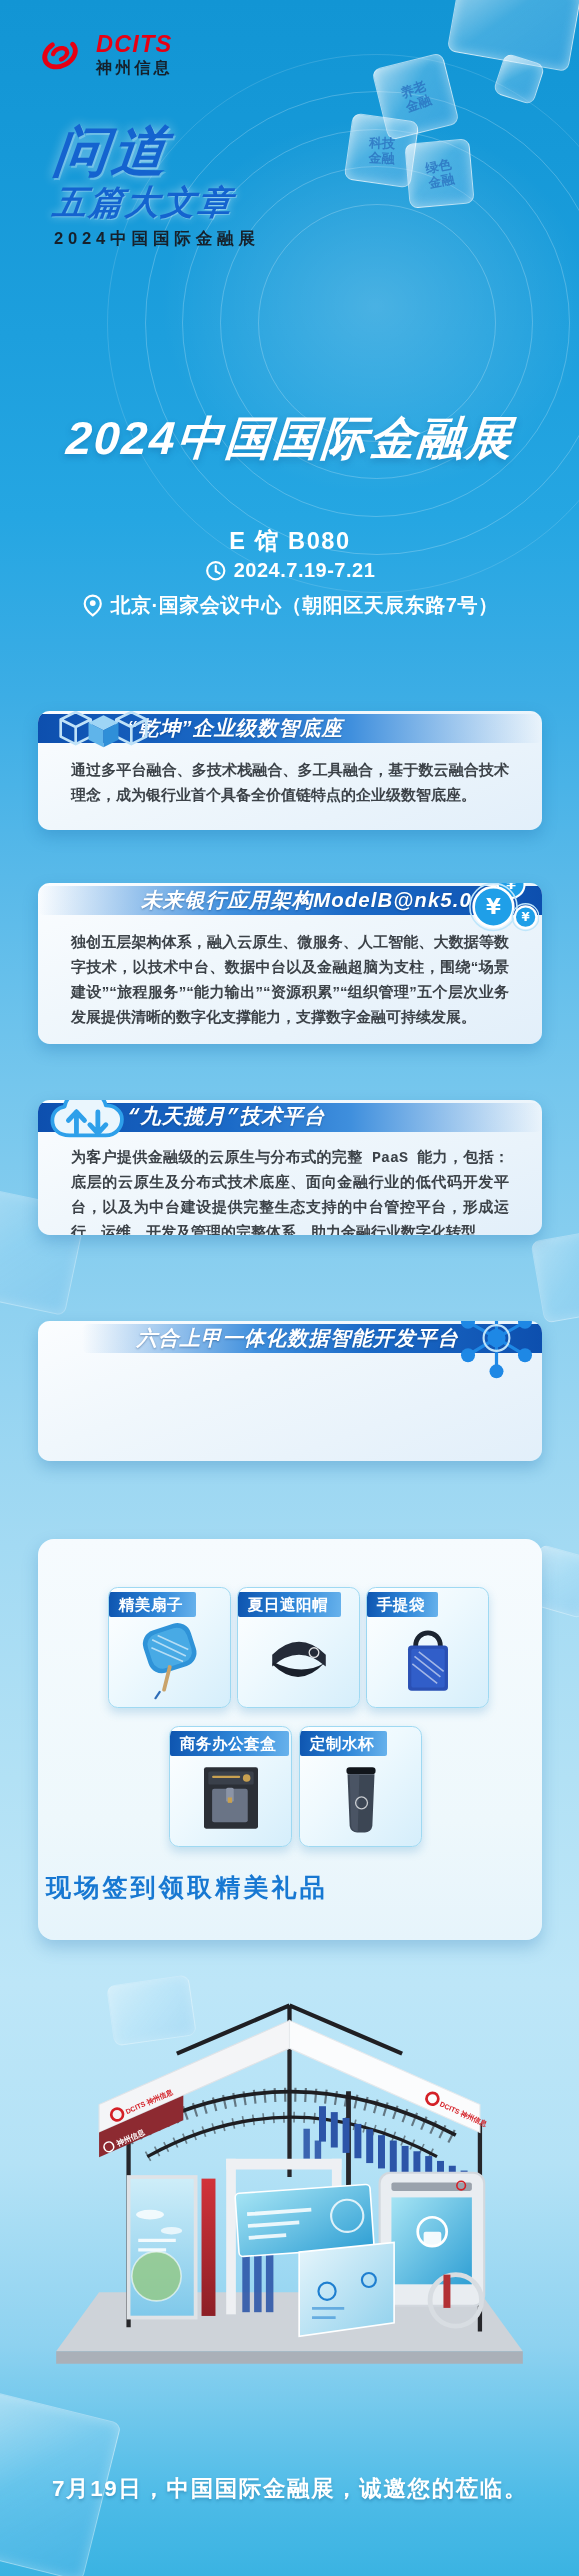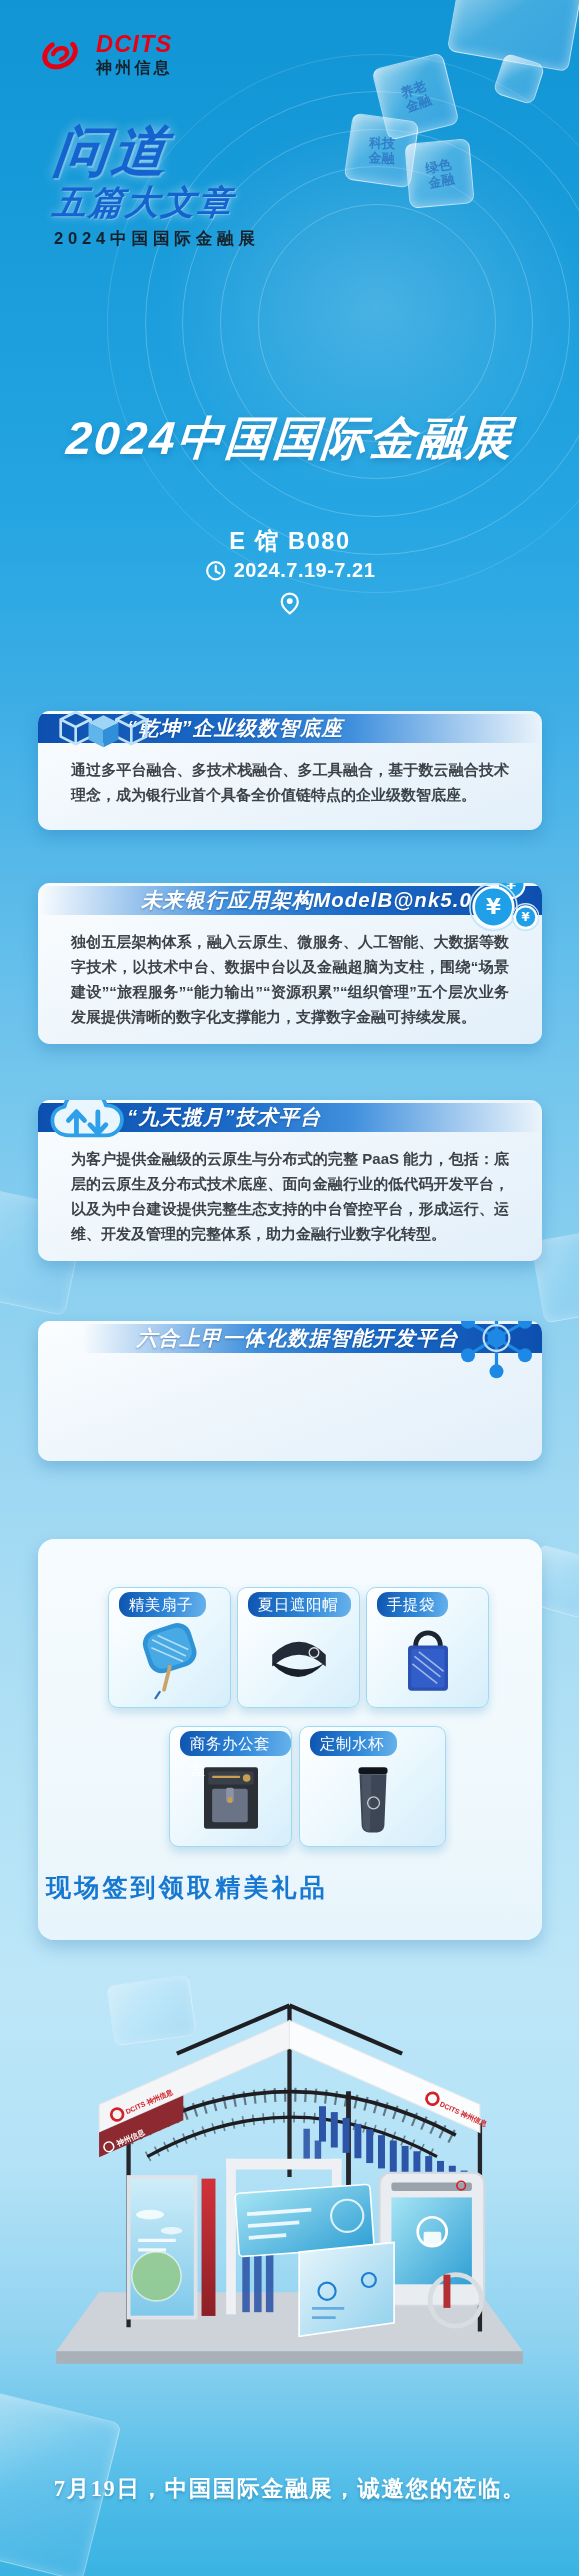--- a/index.html
+++ b/index.html
@@ -52,29 +52,29 @@
     background:linear-gradient(270deg,#0d4fae 0%,#1b6ac7 38%,#3f8fdd 62%,rgba(210,234,251,0) 100%);}
   .card p{margin:14px 33px 0 33px;color:#3c4248;font-size:15px;line-height:25px;font-weight:600;text-align:justify;}
   .sec-icon{position:absolute;}
   
   .gift-panel{left:38px;top:1539px;width:504px;height:401px;border-radius:16px;
     background:linear-gradient(180deg,#f6fbfe 0%,#eef8fc 70%,#e6f4fb 100%);
     box-shadow:0 7.5px 16px rgba(25,105,170,.25);}
   .gift-card{position:absolute;width:121px;height:119px;border-radius:9.7px;overflow:hidden;
     background:linear-gradient(135deg,#ffffff 0%,#eef9fe 45%,#d5eefb 100%);
     border:1.1px solid #9fd9f2;box-shadow:0 4.3px 9.7px rgba(40,130,190,.22);}
-  .gift-ribbon{position:absolute;left:10px;top:3.8px;height:25px;line-height:25px;padding:0 13px 0 9.7px;
-    border-radius:11px;color:#fff;font-size:15.6px;font-weight:400;letter-spacing:0.5px;
+  .gift-ribbon{position:absolute;left:0;top:3.8px;height:25px;line-height:25px;padding:0 13px 0 9.7px;
+    border-radius:2px;color:#fff;font-size:15.6px;font-weight:700;letter-spacing:0.5px;
     background:linear-gradient(95deg,#0e55b0,#2e86d8 55%,#67b2ec);}
   .gift-art{position:absolute;left:50%;top:60%;transform:translate(-50%,-50%);}
   .gift-note{position:absolute;left:8px;top:332px;width:100%;text-align:left;color:#1778d2;
     font-size:25px;font-weight:900;letter-spacing:3.2px;}
   
   .footer-invite{left:0;top:2473px;width:580px;text-align:center;color:#fff;font-size:22.5px;font-weight:800;
-    letter-spacing:1.6px;text-shadow:0 1.6px 3.2px rgba(10,80,130,.35);font-family:Liberation Serif, serif;}
+    letter-spacing:1.6px;text-shadow:0 1.6px 3.2px rgba(10,80,130,.35);}
 </style>
 </head>
 <body>
 
 <div class="poster">
 
   <div class="glow" style="left:161px;top:118px;width:429px;height:376px;"></div>
   <div class="ring" style="left:258px;top:204px;width:236px;height:236px;"></div>
   <div class="ring" style="left:220px;top:166px;width:311px;height:311px;"></div>
   <div class="ring" style="left:182px;top:129px;width:386px;height:386px;"></div>
@@ -126,20 +126,21 @@
       <circle cx="20" cy="20" r="16" fill="none" stroke="#ffffff" stroke-width="4"></circle>
       <path d="M20 11 V21 L27 25" fill="none" stroke="#ffffff" stroke-width="4" stroke-linecap="round"></path>
     </svg>
     <span>2024.7.19-7.21</span>
   </div>
   <div class="abs info-row" style="top:592px;">
     <svg width="21.5" height="23.6" viewBox="0 0 40 44">
       <path d="M20 3 C11 3 5 10 5 18 C5 28 20 40 20 40 C20 40 35 28 35 18 C35 10 29 3 20 3 Z" fill="none" stroke="#ffffff" stroke-width="4"></path>
       <circle cx="20" cy="17" r="5.5" fill="#ffffff"></circle>
     </svg>
+    <span>北京·国家会议中心（朝阳区天辰东路7号）</span>
   </div>
 
   <div class="card" style="top:711px;height:119px;">
     <div class="banner left">“乾坤”企业级数智底座</div>
     <p>通过多平台融合、多技术栈融合、多工具融合，基于数云融合技术理念，成为银行业首个具备全价值链特点的企业级数智底座。</p>
     <svg class="sec-icon" style="left:11.8px;top:-11.8px;" width="107" height="57" viewBox="0 0 200 106">
       <g fill="none" stroke="#bfe2f8" stroke-width="5" stroke-linejoin="round">
         <path d="M20 38 L48 24 L76 38 L48 52 Z M20 38 V70 L48 84 V52 M76 38 V70 L48 84"></path>
         <path d="M124 38 L152 24 L180 38 L152 52 Z M124 38 V70 L152 84 V52 M180 38 V70 L152 84"></path>
       </g>
@@ -163,21 +164,21 @@
         <circle cx="55" cy="76" r="37" fill="#1f9fe8" stroke="#ffffff" stroke-width="5"></circle>
         <circle cx="55" cy="76" r="44" fill="none" stroke="#bfe6fb" stroke-width="3"></circle>
         <text x="55" y="90" font-size="40" fill="#fff">¥</text>
         <circle cx="115" cy="95" r="20" fill="#1f9fe8" stroke="#ffffff" stroke-width="4"></circle>
         <circle cx="115" cy="95" r="25" fill="none" stroke="#bfe6fb" stroke-width="2.5"></circle>
         <text x="115" y="103" font-size="22" fill="#fff">¥</text>
       </g>
     </svg>
   </div>
 
-  <div class="card" style="top:1100px;height:161px;">
+  <div class="card" style="top:1100px;height:135px;font-family:Liberation Mono, monospace;">
     <div class="banner left">“九天揽月”技术平台</div>
     <p>为客户提供金融级的云原生与分布式的完整 PaaS 能力，包括：底层的云原生及分布式技术底座、面向金融行业的低代码开发平台，以及为中台建设提供完整生态支持的中台管控平台，形成运行、运维、开发及管理的完整体系，助力金融行业数字化转型。</p>
     <svg class="sec-icon" style="left:8.6px;top:-16px;" width="91" height="67" viewBox="0 0 170 125">
       <path d="M42 96 C22 96 10 84 10 68 C10 54 20 44 33 42 C36 24 52 12 72 12 C92 12 106 24 110 40 C126 40 140 50 140 66 C140 82 128 96 110 96 Z" fill="#eaf6fd" stroke="#2ea0ea" stroke-width="7" stroke-linejoin="round"></path>
       <path d="M55 92 V52 M55 52 L40 68 M55 52 L70 68" fill="none" stroke="#2ea0ea" stroke-width="9" stroke-linecap="round" stroke-linejoin="round"></path>
       <path d="M95 52 V92 M95 92 L80 76 M95 92 L110 76" fill="none" stroke="#2ea0ea" stroke-width="9" stroke-linecap="round" stroke-linejoin="round"></path>
     </svg>
   </div>
 
   <div class="card" style="top:1321px;height:140px;">
@@ -241,21 +242,21 @@
         <rect x="25" y="18" width="100" height="114" rx="4" fill="#2b2f36"></rect>
         <rect x="33" y="26" width="84" height="24" rx="3" fill="#3a404a"></rect>
         <rect x="40" y="34" width="52" height="4" rx="2" fill="#c8a050"></rect>
         <circle cx="104" cy="38" r="7" fill="#c8a050"></circle>
         <rect x="40" y="58" width="66" height="62" rx="4" fill="#6a7486"></rect>
         <rect x="66" y="56" width="14" height="26" rx="3" fill="#8b94a6"></rect>
         <rect x="69" y="74" width="8" height="10" fill="#c8a050"></rect>
       </svg>
       <div class="gift-ribbon">商务办公套盒</div>
     </div>
-    <div class="gift-card" style="left:261px;top:187px;padding-left:24px;">
+    <div class="gift-card" style="left:261px;top:187px;">
       <svg class="gift-art" width="81" height="81" viewBox="0 0 150 150">
         <rect x="48" y="18" width="54" height="13" rx="6" fill="#11151b"></rect>
         <path d="M50 31 h50 l-4 96 a14 14 0 0 1 -14 12 h-14 a14 14 0 0 1 -14 -12 Z" fill="#3c4654"></path>
         <path d="M54 31 h18 l-3 106 h-4 a13 13 0 0 1 -8 -10 Z" fill="#4d5868" opacity=".8"></path>
         <circle cx="76" cy="84" r="11" fill="none" stroke="rgba(255,255,255,.7)" stroke-width="2.5"></circle>
       </svg>
       <div class="gift-ribbon">定制水杯</div>
     </div>
     <div class="gift-note">现场签到领取精美礼品</div>
   </div>

